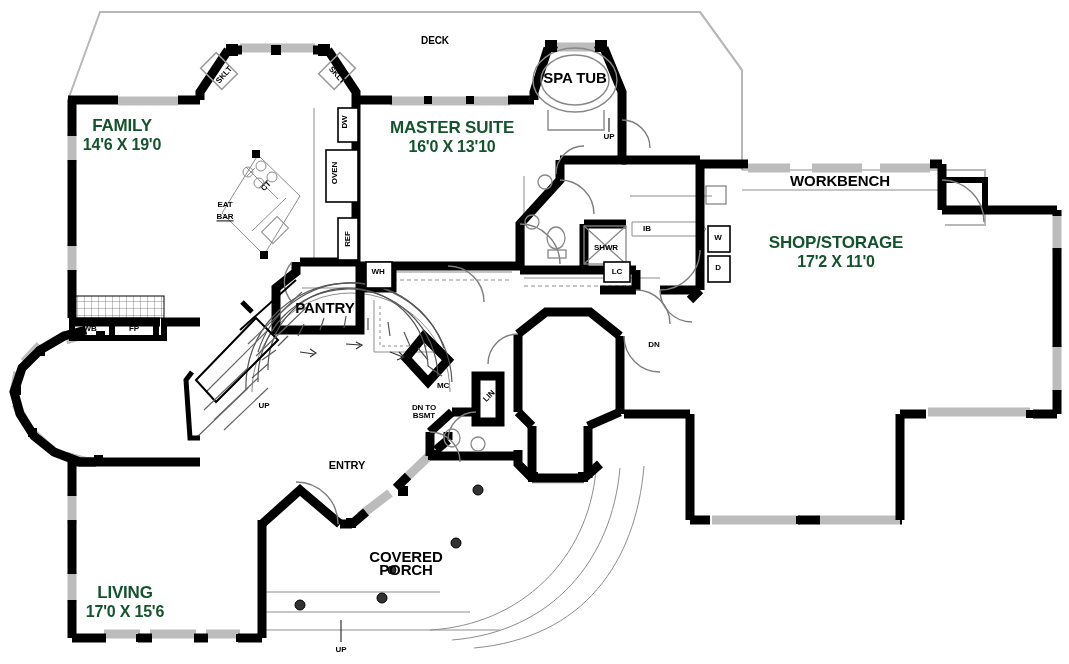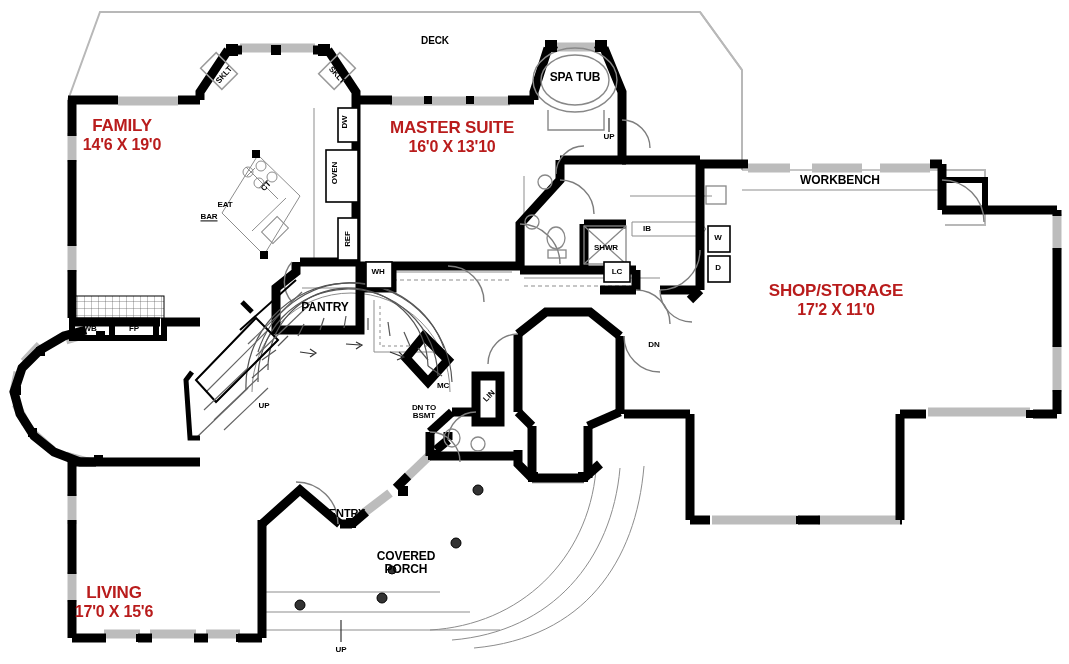--- a/index.html
+++ b/index.html
@@ -22,50 +22,50 @@
     position: absolute;
     top: 0;
     left: 0;
     width: 1069px;
     height: 664px;
   }
   .room-label {
     position: absolute;
     text-align: center;
     font-family: "Liberation Sans", sans-serif;
-    color: #b91c1c;
+    color: #14532d;
     font-weight: 700;
     line-height: 1.16;
     white-space: nowrap;
     transform: translate(-50%, -50%);
     letter-spacing: -0.2px;
   }
   .room-label .rl-name {
     display: block;
     font-size: 17px;
   }
   .room-label .rl-dim {
     display: block;
     font-size: 16px;
   }
   .small-label {
     position: absolute;
     font-family: "Liberation Sans", sans-serif;
     color: #000000;
     font-weight: 700;
-    font-size: 12px;
+    font-size: 15px;
     line-height: 1.15;
     white-space: nowrap;
     text-align: center;
     transform: translate(-50%, -50%);
     letter-spacing: -0.1px;
   }
   .small-label.sz8 { font-size: 8px; }
   .small-label.sz10 { font-size: 10px; }
-  .small-label.sz11 { font-size: 11px; margin-top: 48px; }
+  .small-label.sz11 { font-size: 11px; }
 </style>
 </head>
 <body>
 
 <div id="plan-root">
 
   <svg id="plan-svg" viewBox="0 0 1069 664" xmlns="http://www.w3.org/2000/svg">
     <defs>
       <pattern id="hatch-grid" width="7" height="7" patternUnits="userSpaceOnUse">
         <rect width="7" height="7" fill="#ffffff"></rect>
@@ -437,41 +437,41 @@
   <div class="room-label" style="left:122px; top:135px;">
     <span class="rl-name">FAMILY</span>
     <span class="rl-dim">14'6 X 19'0</span>
   </div>
 
   <div class="room-label" style="left:452px; top:137px;">
     <span class="rl-name">MASTER SUITE</span>
     <span class="rl-dim">16'0 X 13'10</span>
   </div>
 
-  <div class="room-label" style="left:836px; top:252px;margin-top:48px;">
+  <div class="room-label" style="left:836px; top:252px;">
     <span class="rl-name">SHOP/STORAGE</span>
     <span class="rl-dim">17'2 X 11'0</span>
   </div>
 
 
 
 
-  <div class="room-label" style="left:114px; top:602px;">
+  <div class="room-label" style="left:125px; top:602px;">
     <span class="rl-name">LIVING</span>
     <span class="rl-dim">17'0 X 15'6</span>
   </div>
 
   <div class="small-label sz10" style="left:435px; top:41px;">DECK</div>
   <div class="small-label sz11" style="left:347px; top:465px;">ENTRY</div>
   <div class="small-label" style="left:406px; top:557px;">COVERED</div>
   <div class="small-label" style="left:406px; top:570px;">PORCH</div>
   <div class="small-label" style="left:840px; top:181px;">WORKBENCH</div>
   <div class="small-label" style="left:575px; top:78px;">SPA TUB</div>
   <div class="small-label sz8" style="left:225px; top:205px;">EAT</div>
-  <div class="small-label sz8" style="left:209px; top:217px;text-decoration:underline;">BAR</div>
+  <div class="small-label sz8" style="left:225px; top:217px;text-decoration:underline;">BAR</div>
   <div class="small-label" style="left:325px; top:308px;">PANTRY</div>
 
   <div class="small-label sz8" style="left:224px; top:75px; transform:translate(-50%,-50%) rotate(-48deg);">SKLT</div>
   <div class="small-label sz8" style="left:337px; top:75px; transform:translate(-50%,-50%) rotate(48deg);">SKLT</div>
   <div class="small-label sz8" style="left:345px; top:122px; transform:translate(-50%,-50%) rotate(-90deg);">DW</div>
   <div class="small-label sz8" style="left:335px; top:173px; transform:translate(-50%,-50%) rotate(-90deg);">OVEN</div>
   <div class="small-label sz8" style="left:348px; top:239px; transform:translate(-50%,-50%) rotate(-90deg);">REF</div>
   <div class="small-label sz8" style="left:266px; top:186px; transform:translate(-50%,-50%) rotate(-45deg);">CT</div>
   <div class="small-label sz8" style="left:378px; top:272px;">WH</div>
   <div class="small-label sz8" style="left:90px; top:329px;">WB</div>

